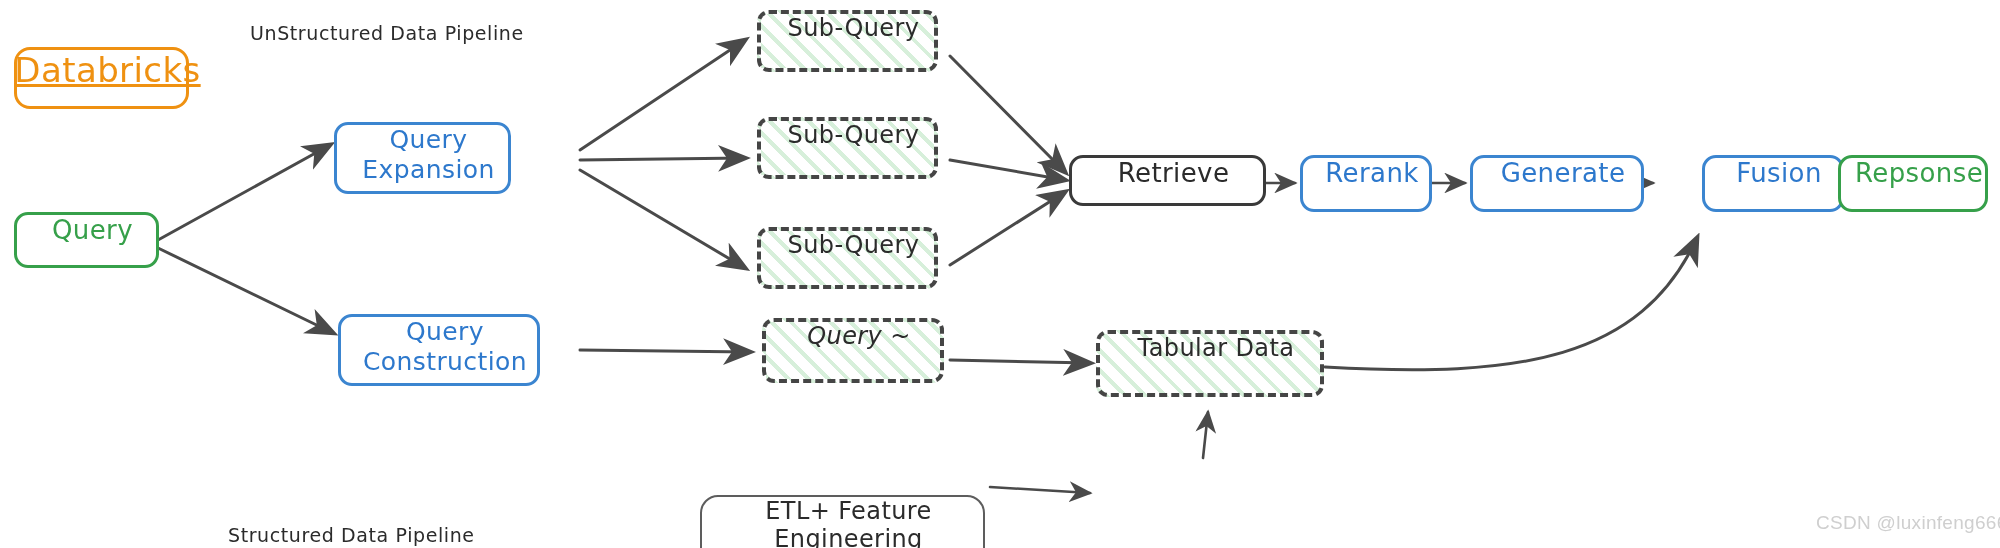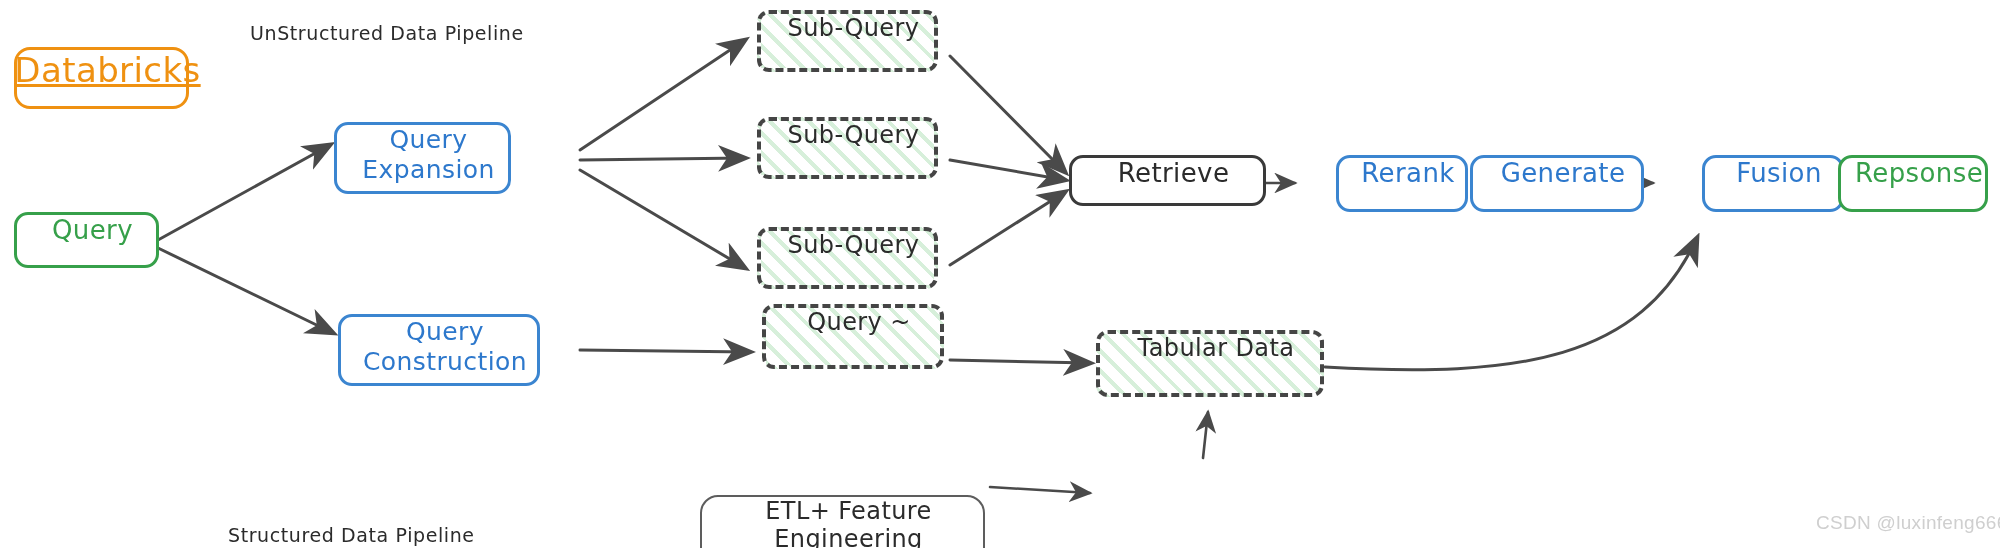--- a/index.html
+++ b/index.html
@@ -166,29 +166,29 @@
   <div class="node hatched t-node-sm" style="left:757px; top:10px; width:181px; height:62px;">
     <span>Sub-Query</span>
   </div>
   <div class="node hatched t-node-sm" style="left:757px; top:117px; width:181px; height:62px;">
     <span>Sub-Query</span>
   </div>
   <div class="node hatched t-node-sm" style="left:757px; top:227px; width:181px; height:62px;">
     <span>Sub-Query</span>
   </div>
 
-  <div class="node hatched t-node-sm" style="left:762px; top:304px; width:182px; height:65px;">
+  <div class="node hatched t-node-sm" style="left:762px; top:318px; width:182px; height:65px;font-style:italic;">
     <span>Query ~</span>
   </div>
 
   <div class="node dark t-node-lg" style="left:1069px; top:155px; width:197px; height:51px;">
     <span>Retrieve</span>
   </div>
 
-  <div class="node blue t-node-lg" style="left:1300px; top:155px; width:132px; height:57px;margin-left:36px;">
+  <div class="node blue t-node-lg" style="left:1300px; top:155px; width:132px; height:57px;">
     <span>Rerank</span>
   </div>
 
   <div class="node blue t-node-lg" style="left:1470px; top:155px; width:174px; height:57px;">
     <span>Generate</span>
   </div>
 
   <div class="node blue t-node-lg" style="left:1658px; top:155px; width:142px; height:57px;margin-left:44px;">
     <span>Fusion</span>
   </div>

